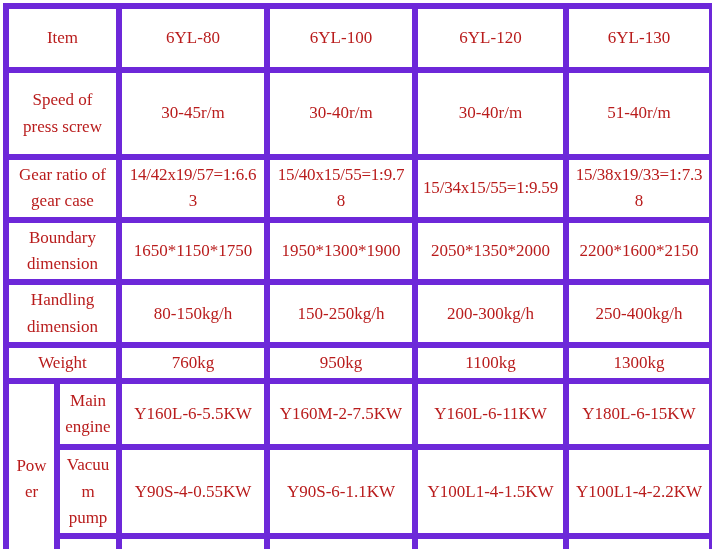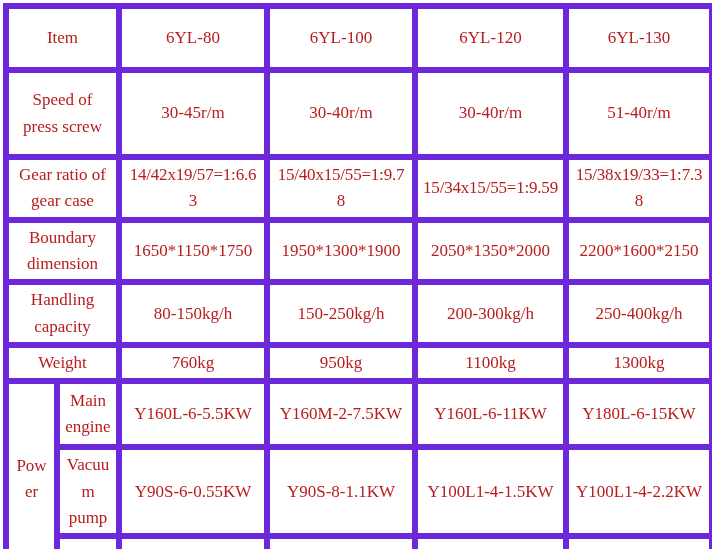--- a/index.html
+++ b/index.html
@@ -129,21 +129,21 @@
 
       <tr style="height:58px">
         <td class="label-center" colspan="2">Boundary dimension</td>
         <td>1650*1150*1750</td>
         <td>1950*1300*1900</td>
         <td>2050*1350*2000</td>
         <td>2200*1600*2150</td>
       </tr>
 
       <tr style="height:52px">
-        <td class="label-center" colspan="2">Handling capacity</td>
+        <td class="label-center" colspan="2">Handling dimension</td>
         <td>80-150kg/h</td>
         <td>150-250kg/h</td>
         <td>200-300kg/h</td>
         <td>250-400kg/h</td>
       </tr>
 
       <tr style="height:33px">
         <td class="label-center" colspan="2">Weight</td>
         <td>760kg</td>
         <td>950kg</td>
@@ -155,22 +155,22 @@
         <td class="power-label" rowspan="3">Power</td>
         <td class="sub-label">Main engine</td>
         <td>Y160L-6-5.5KW</td>
         <td>Y160M-2-7.5KW</td>
         <td>Y160L-6-11KW</td>
         <td>Y180L-6-15KW</td>
       </tr>
 
       <tr style="height:56px">
         <td class="sub-label-left">Vacuum pump</td>
-        <td>Y90S-6-0.55KW</td>
-        <td>Y90S-8-1.1KW</td>
+        <td>Y90S-4-0.55KW</td>
+        <td>Y90S-6-1.1KW</td>
         <td class="tight2">Y100L1-4-1.5KW</td>
         <td class="tight2">Y100L1-4-2.2KW</td>
       </tr>
 
       <tr style="height:40px">
         <td class="sub-label-left">Heater</td>
         <td>2KW</td>
         <td>3KW</td>
         <td>3.3KW</td>
         <td>3.8KW</td>

